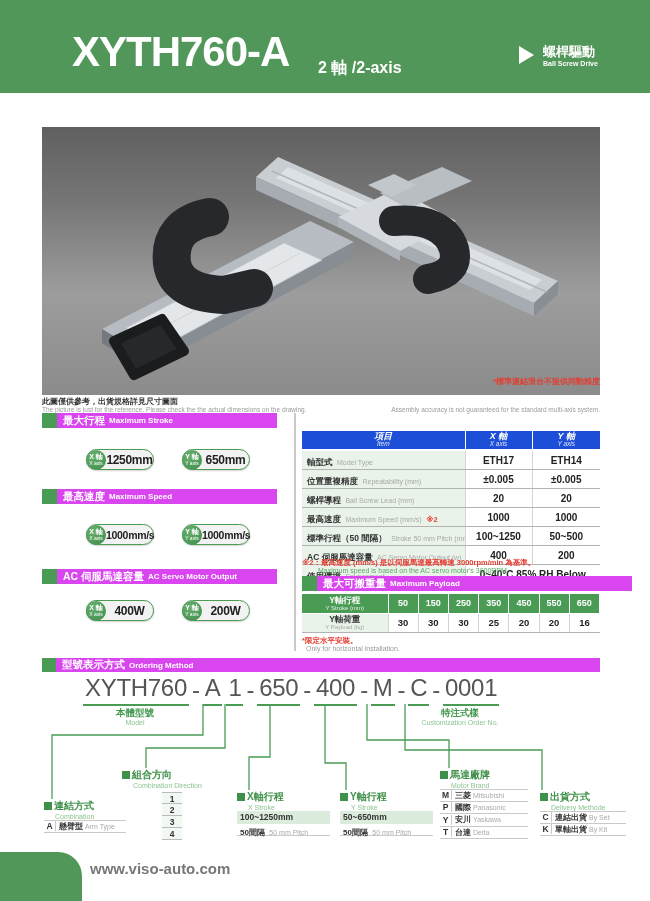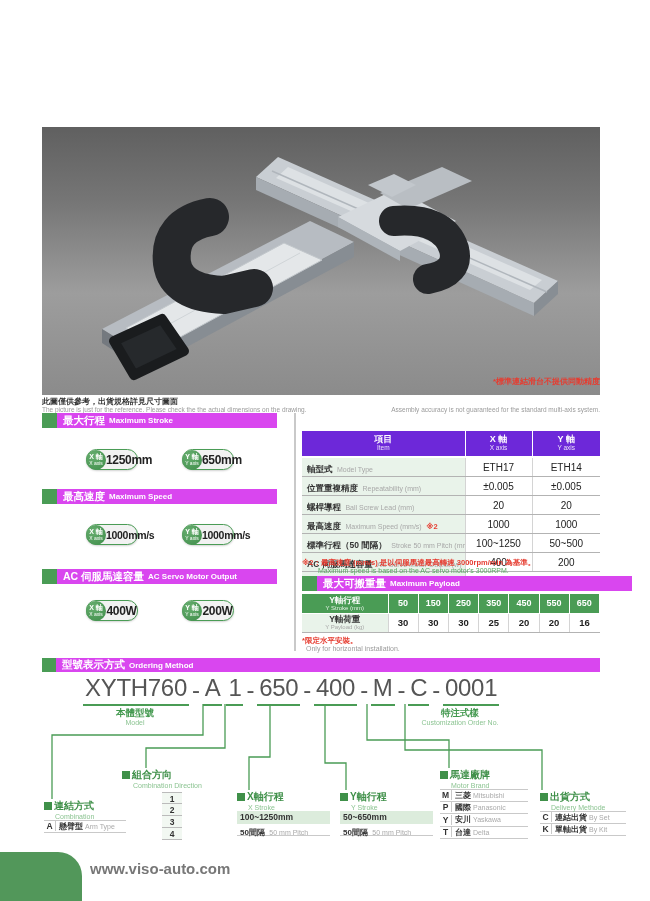--- a/index.html
+++ b/index.html
@@ -27,43 +27,43 @@
 
   
   .bar { position:absolute; height:15px; background:#d946ef; display:flex; align-items:center; }
   .bar .sq { width:15px; height:15px; background:#4a9c55; flex:0 0 auto; }
   .bar .t-zh { font-size:10.5px; font-weight:bold; color:#fff; margin-left:6px; white-space:nowrap; }
   .bar .t-en { font-size:8px; font-weight:bold; color:#fff; margin-left:4px; white-space:nowrap; }
 
   .divider { position:absolute; left:294px; top:413px; width:2px; height:238px; background:#c9c9c9; }
 
   
-  .badge { position:absolute; width:52px; height:21px; border:1.5px solid #4a9c55; border-radius:12px;
+  .badge { position:absolute; width:68px; height:21px; border:1.5px solid #4a9c55; border-radius:12px;
            background:#f2f2f2; display:flex; align-items:center; box-shadow:0 1px 2px rgba(0,0,0,.18); }
   .b-circ { width:20px; height:20px; border-radius:50%; margin-left:-1px;
             background:radial-gradient(circle at 35% 30%,#67ae6f,#3e8c49);
             color:#fff; display:flex; flex-direction:column; align-items:center; justify-content:center; line-height:1.05; flex:0 0 auto; }
   .b-zh { font-size:7px; font-weight:bold; }
   .b-en { font-size:5px; }
   .b-val { flex:1; text-align:center; font-size:12px; font-weight:bold; color:#222; letter-spacing:-0.3px; }
   .b-val.small { font-size:10.5px; }
 
   
   .spec { position:absolute; left:302px; top:431px; width:298px; border-collapse:collapse; table-layout:fixed; }
-  .spec th { background:#6d28d9; color:#fff; height:26px; text-align:center; vertical-align:middle;
-             border-right:1.5px solid #fff; border-bottom:2px solid #fff; font-weight:normal; line-height:1.05; }
+  .spec th { background:#1d4ed8; color:#fff; height:19px; text-align:center; vertical-align:middle;
+             border-right:1.5px solid #fff; border-bottom:2px solid #fff; font-weight:normal; line-height:1.05;font-style:italic; }
   .spec th:last-child { border-right:none; }
   .spec .th-zh { display:block; font-size:9px; font-weight:bold; }
   .spec .th-en { display:block; font-size:6.5px; color:rgba(255,255,255,.85); }
   .spec td { height:15px; border-bottom:1px solid #b3b3b3; vertical-align:middle; }
   .spec .lbl { background:#e9f3ea; padding-left:5px; white-space:nowrap; overflow:hidden; }
   .spec .l-zh { font-size:8.5px; font-weight:bold; color:#333; }
   .spec .l-en { font-size:7px; color:#a8a8a8; }
   .spec .l-note { font-size:7.5px; font-weight:bold; color:#e63c30; }
-  .spec .val { background:#fff; text-align:center; font-size:10px; font-weight:400; color:#222; border-left:1px solid #d4d4d4; }
+  .spec .val { background:#fff; text-align:center; font-size:10px; font-weight:700; color:#222; border-left:1px solid #d4d4d4; }
   .fn-zh { position:absolute; left:302px; top:558px; font-size:7.5px; font-weight:bold; color:#e63c30; }
   .fn-en { position:absolute; left:318px; top:567px; font-size:7px; color:#58a862; }
 
   
   .pay { position:absolute; left:302px; top:594px; width:298px; border-collapse:collapse; table-layout:fixed; }
   .pay td { height:19px; text-align:center; vertical-align:middle; }
   .pay .ph { background:#4a9c55; color:#fff; border-right:1.5px solid #fff; border-bottom:1.5px solid #fff; font-size:9px; font-weight:bold; }
   .pay .pl { background:#4a9c55; color:#fff; border-right:1.5px solid #fff; border-bottom:1.5px solid #fff; line-height:1.05; }
   .pay .pl .p-zh { display:block; font-size:8.5px; font-weight:bold; }
   .pay .pl .p-en { display:block; font-size:6px; color:rgba(255,255,255,.85); }
@@ -103,20 +103,27 @@
 
   
   .foot-tab { position:absolute; left:0; top:852px; width:82px; height:49px; background:#52975a; border-radius:0 24px 0 0; }
   .site { position:absolute; left:90px; top:860px; font-size:15px; font-weight:600; color:#777; }
 </style>
 </head>
 <body>
 
 <div class="page">
 
+  <div class="header">
+    <div class="model-title">XYTH760-A</div>
+    <div class="axis-sub">2 軸 /2-axis</div>
+    <div class="drive-tri"></div>
+    <div class="drive-zh">螺桿驅動</div>
+    <div class="drive-en">Ball Screw Drive</div>
+  </div>
 
   <div class="photo">
     <svg width="558" height="268" viewBox="0 0 558 268">
 
       <polygon points="236,30 516,154 492,176 214,50" fill="#c9ced3"></polygon>
       <polygon points="214,50 492,176 492,189 214,63" fill="#a6acb2"></polygon>
       <polygon points="492,176 516,154 516,167 492,189" fill="#888e94"></polygon>
       <polygon points="246,40 500,153 488,163 234,51" fill="#dde1e4"></polygon>
       <line x1="230" y1="44" x2="505" y2="165" stroke="#b0b6bc" stroke-width="1.5"></line>
 

